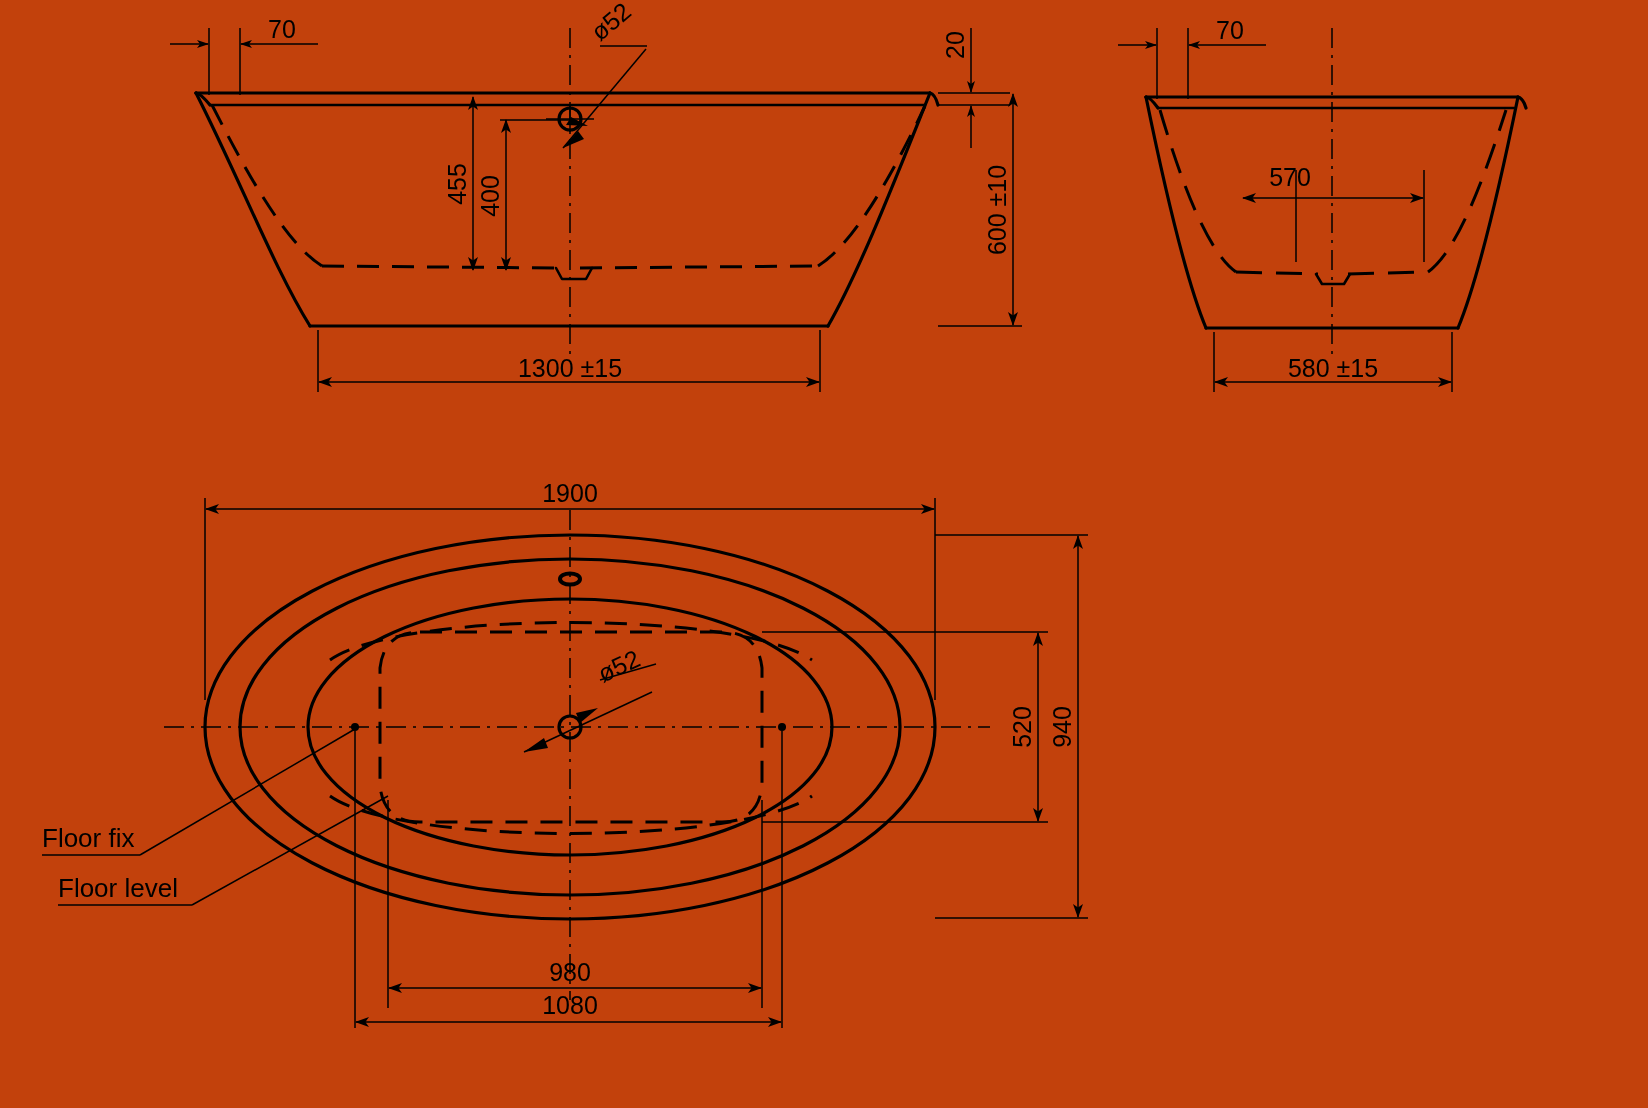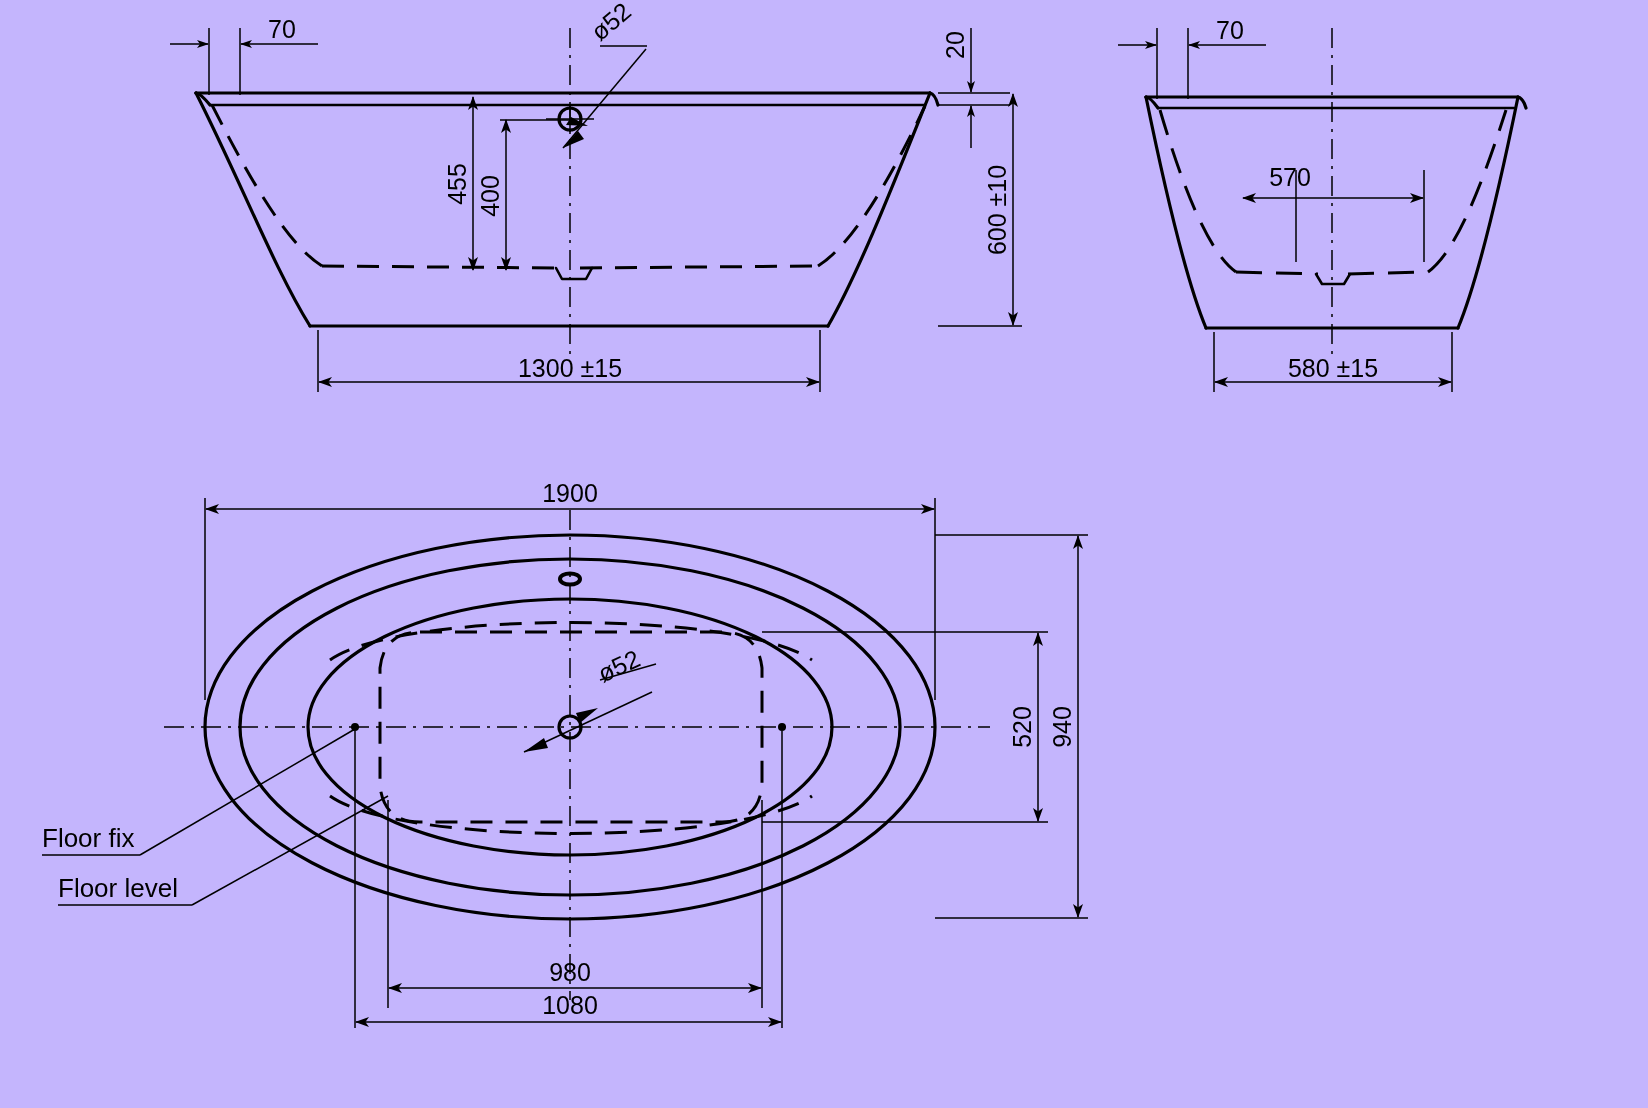--- a/index.html
+++ b/index.html
@@ -7,21 +7,21 @@
     padding: 0;
     background: #ffffff;
   }
   body {
     font-family: "Liberation Sans", sans-serif;
   }
   #sheet {
     position: relative;
     width: 1648px;
     height: 1108px;
-    background: #c4b5fd;
+    background: #c2410c;
     overflow: hidden;
   }
   svg.drawing {
     position: absolute;
     left: 0;
     top: 0;
     width: 1648px;
     height: 1108px;
   }
   

